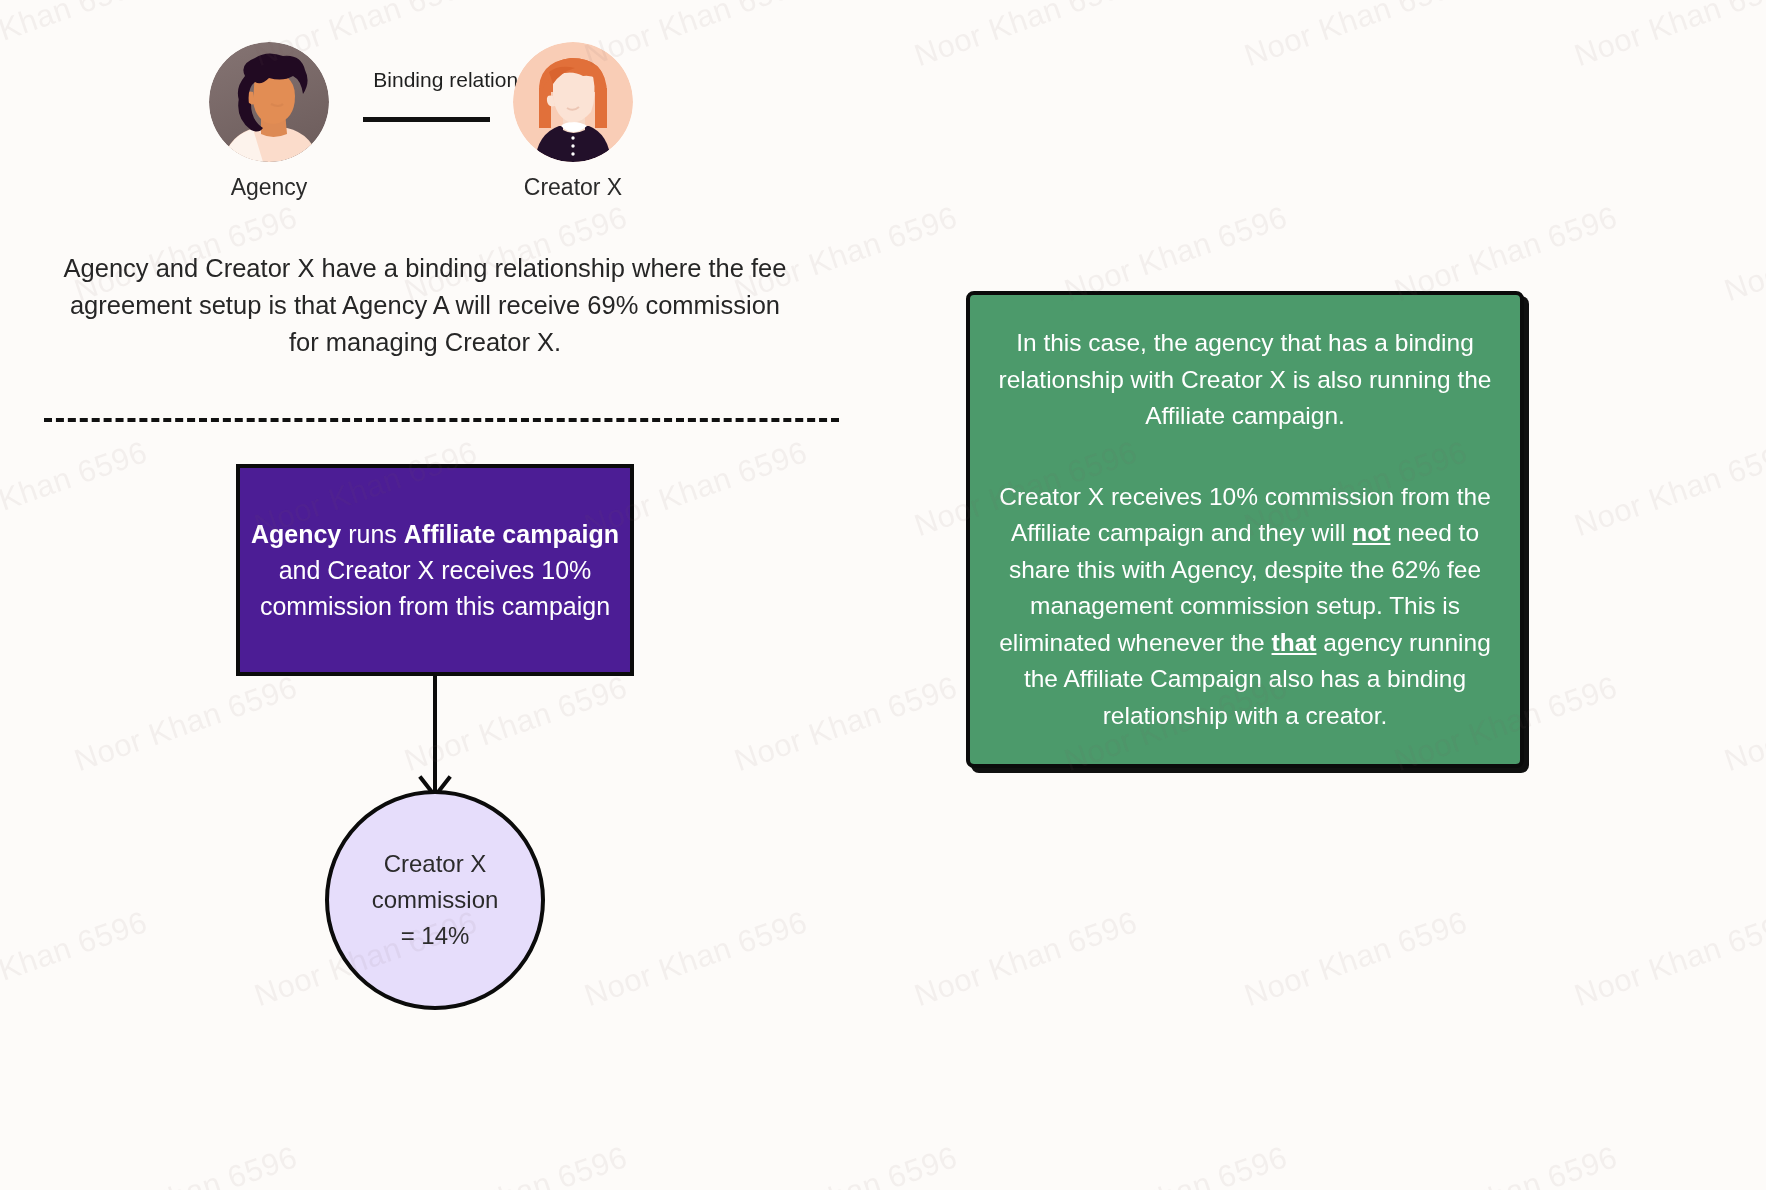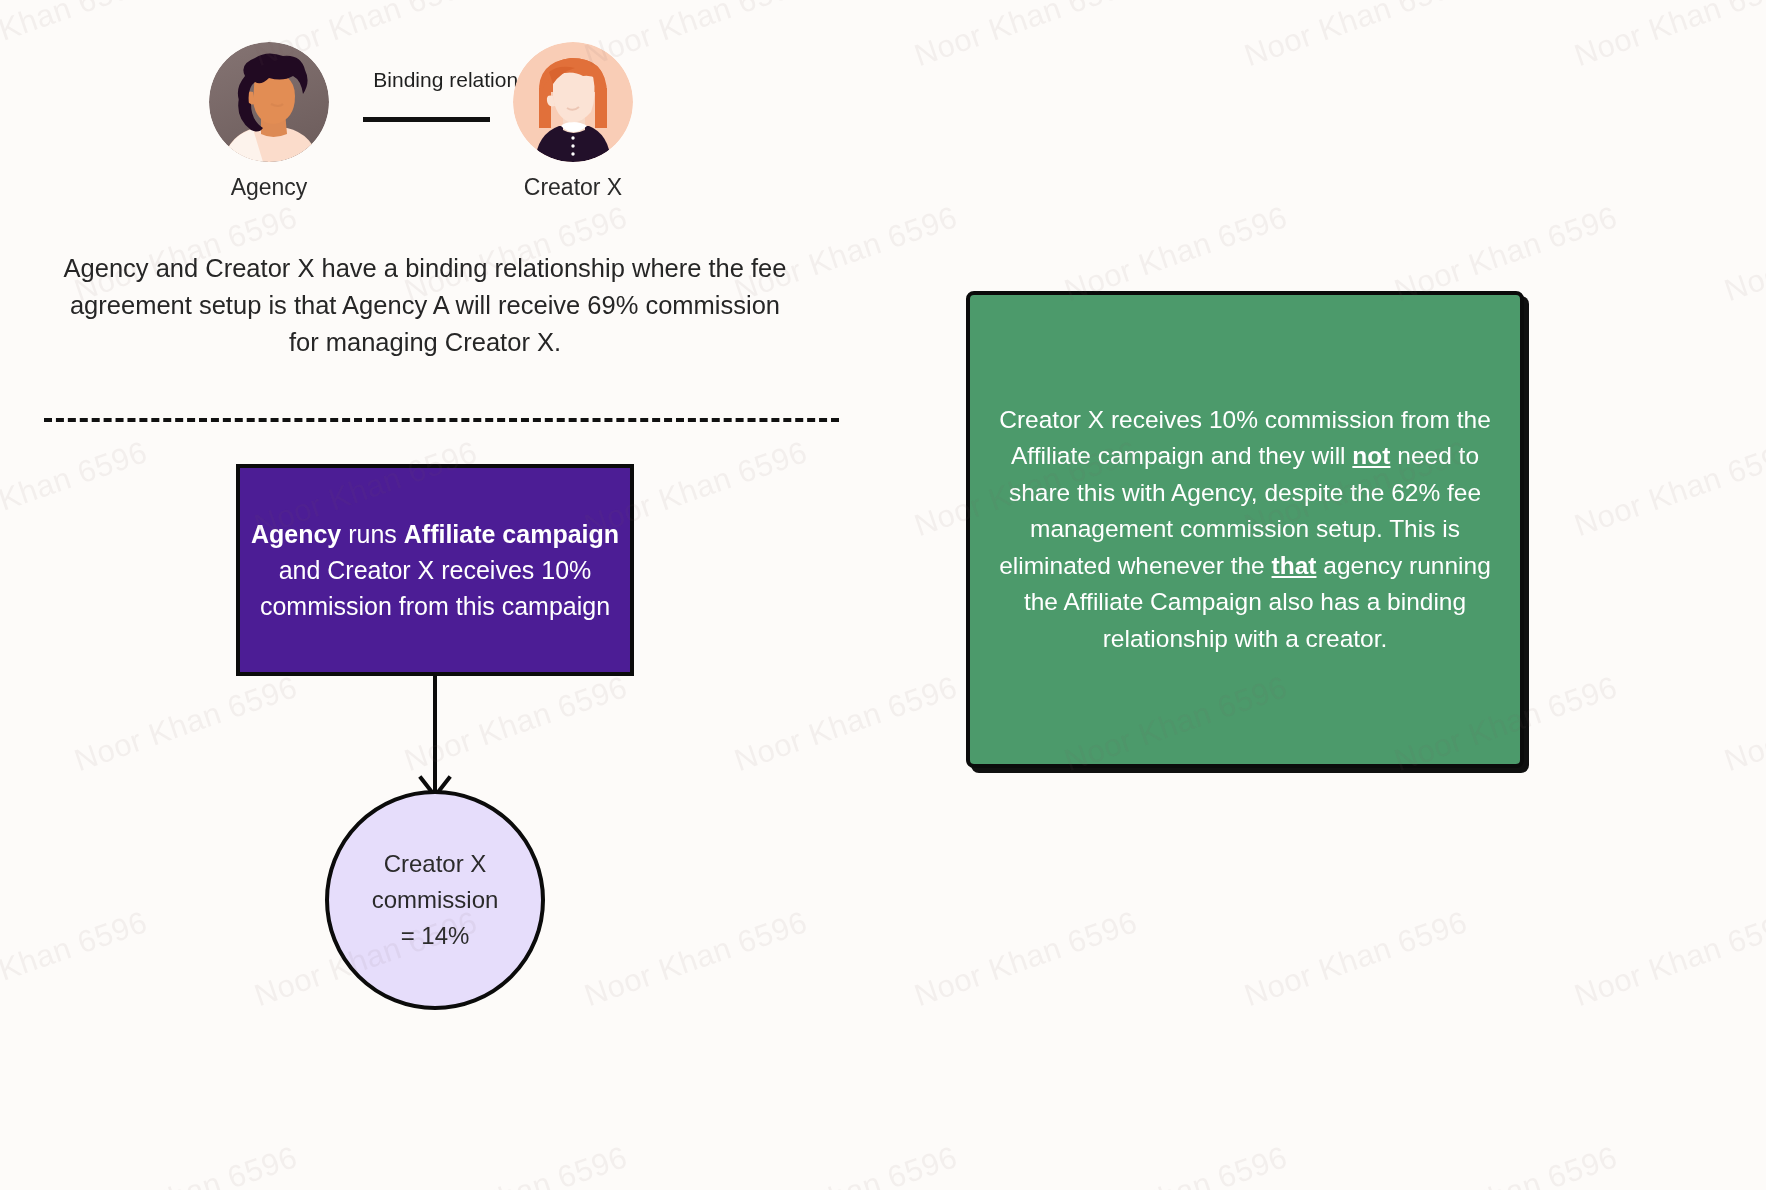--- a/index.html
+++ b/index.html
@@ -283,20 +283,21 @@
 
   <div id="commission-circle">
     <div id="commission-circle-text">
       <div>Creator X</div>
       <div>commission</div>
       <div>= 14%</div>
     </div>
   </div>
 
   <div id="green-box">
+    <div class="green-para" id="green-para-1">In this case, the agency that has a binding relationship with Creator X is also running the Affiliate campaign.</div>
     <div class="green-para" id="green-para-2">
       <span>Creator X receives 10% commission from the Affiliate campaign and they will </span><u>not</u><span> need to share this with Agency, despite the 62% fee management commission setup. This is eliminated whenever the </span><u>that</u><span> agency running the Affiliate Campaign also has a binding relationship  with a creator.</span>
     </div>
   </div>
 
 </div>
 
 <div id="watermark-layer">
     <div class="wm" style="left: -80px; top: 40px;">Noor Khan 6596</div>
     <div class="wm" style="left: 250px; top: 40px;">Noor Khan 6596</div>

